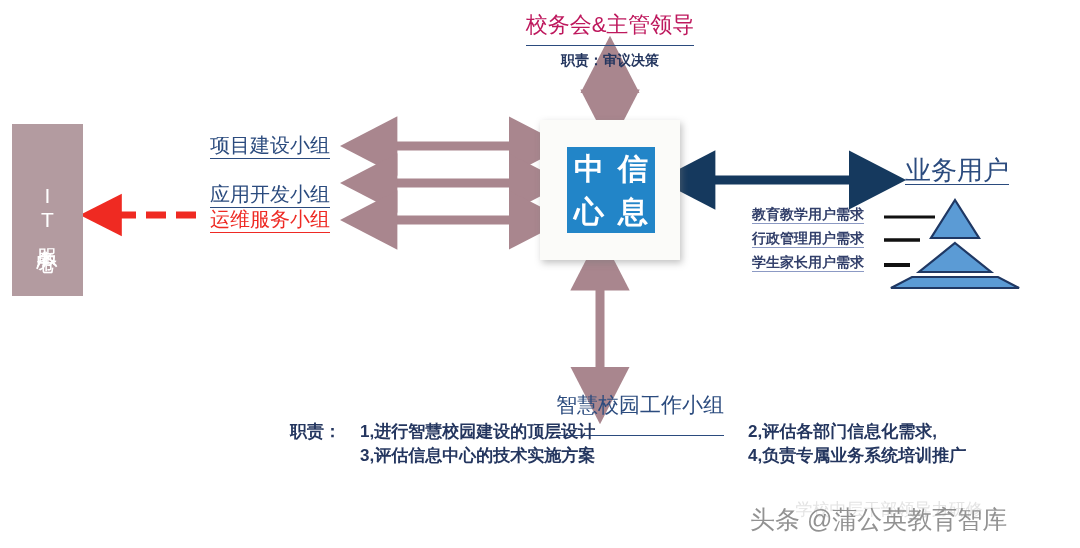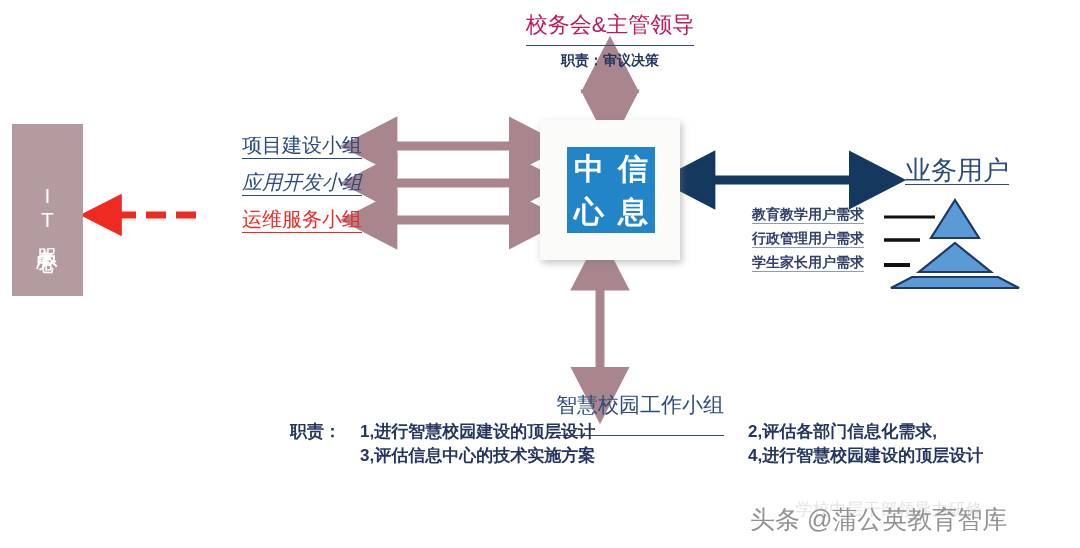--- a/index.html
+++ b/index.html
@@ -21,21 +21,21 @@
   #it-box .vtext{
     color:#ffffff;font-size:21px;line-height:25px;
     letter-spacing:1px;text-align:center;
     writing-mode:vertical-rl;text-orientation:upright;
     white-space:nowrap;font-weight:400;
   }
 
   
   .group-label{
     font-size:20px;line-height:24px;white-space:nowrap;
-    border-bottom:1.6px solid currentColor;padding-bottom:1px;margin-left:32px;
+    border-bottom:1.6px solid currentColor;padding-bottom:1px;
   }
   .g-blue{color:#2b4b7e;}
   .g-red{color:#ee2a24;}
 
   
   .node-title{
     font-size:22px;line-height:26px;white-space:nowrap;
     color:#be185d;border-bottom:1.8px solid #2b4b7e;padding-bottom:7px;
   }
   .node-sub{
@@ -159,21 +159,21 @@
     </g>
   </svg>
 
   <div class="abs" id="it-box">
     <div class="vtext">IT服务中心</div>
   </div>
 
   <div class="abs" style="left:210px;top:133px;">
     <div class="group-label g-blue">项目建设小组</div>
   </div>
-  <div class="abs" style="left:210px;top:170px;font-style:italic;">
+  <div class="abs" style="left:210px;top:182px;">
     <div class="group-label g-blue">应用开发小组</div>
   </div>
   <div class="abs" style="left:210px;top:207px;">
     <div class="group-label g-red">运维服务小组</div>
   </div>
 
   <div class="abs" style="left:498px;top:12px;width:224px;text-align:center;">
     <div class="node-title" style="display:inline-block;">校务会&amp;主管领导</div>
     <div class="node-sub" style="margin-top:5px;">职责：审议决策</div>
   </div>
@@ -210,21 +210,21 @@
     <div class="duty-label">职责：</div>
   </div>
 
   <div class="abs" style="left:360px;top:420px;">
     <div class="duty-item">1,进行智慧校园建设的顶层设计</div>
     <div class="duty-item">3,评估信息中心的技术实施方案</div>
   </div>
 
   <div class="abs" style="left:748px;top:420px;">
     <div class="duty-item">2,评估各部门信息化需求,</div>
-    <div class="duty-item">4,进行智慧校园建设的顶层设计</div>
+    <div class="duty-item">4,负责专属业务系统培训推广</div>
   </div>
 
   <div class="abs" id="bg-watermark">
     <div class="bw-cn">学校中层干部领导力研修</div>
   </div>
 
   <div class="abs" id="toutiao-watermark">
     <span>头条 @蒲公英教育智库</span>
   </div>
 

